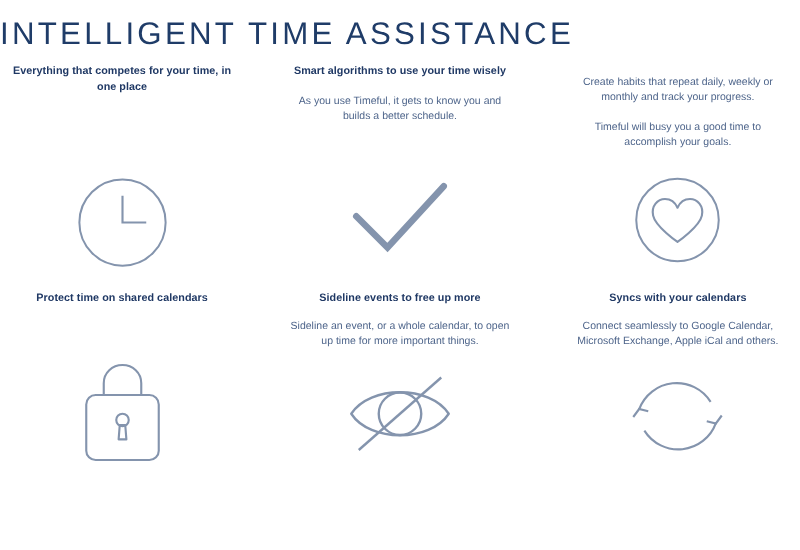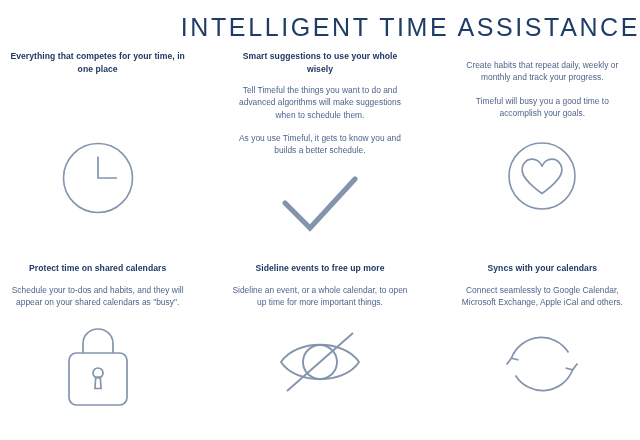--- a/index.html
+++ b/index.html
@@ -14,21 +14,21 @@
     overflow: hidden;
     position: relative;
   }
   .page {
     width: 640px;
     height: 440px;
     position: relative;
     box-sizing: border-box;
   }
   .page-title {
-    text-align: right;
+    text-align: left;
     color: #1f3c68;
     font-size: 25px;
     font-weight: 300;
     letter-spacing: 2.6px;
     padding-top: 12px;
     line-height: 30px;
     white-space: nowrap;
     font-family: "Liberation Sans", sans-serif;
   }
   .grid {
@@ -111,22 +111,21 @@
       <div class="icon-wrap">
         <svg width="76" height="76" viewBox="0 0 76 76">
           <circle cx="38" cy="38" r="34.5" fill="none" stroke="#8494ad" stroke-width="1.6"></circle>
           <path d="M38 16.5 L38 38 L57 38" fill="none" stroke="#8494ad" stroke-width="1.7" stroke-linecap="butt" stroke-linejoin="miter"></path>
         </svg>
       </div>
     </div>
 
     <div class="cell">
       <div class="text-block">
-        <div class="cell-head">Smart suggestions to use your whole wisely</div>
-        <div class="cell-body">Tell Timeful the things you want to do and advanced algorithms will make suggestions when to schedule them.</div>
+        <div class="cell-head">Smart algorithms to use your time wisely</div>
         <div class="cell-body second">As you use Timeful, it gets to know you and builds a better schedule.</div>
       </div>
       <div class="icon-wrap">
         <svg width="80" height="64" viewBox="0 0 80 64">
           <path d="M5 33 L30 58 L75 9" fill="none" stroke="#8494ad" stroke-width="5.2" stroke-linecap="round" stroke-linejoin="miter"></path>
         </svg>
       </div>
     </div>
 
     <div class="cell">
@@ -147,21 +146,20 @@
         </svg>
       </div>
     </div>
   </div>
 
   <div class="grid row-bottom">
 
     <div class="cell">
       <div class="text-block">
         <div class="cell-head">Protect time on shared calendars</div>
-        <div class="cell-body">Schedule your to-dos and habits, and they will appear on your shared calendars as "busy".</div>
       </div>
       <div class="icon-wrap">
         <svg width="66" height="82" viewBox="0 0 66 82">
           <path d="M18 26 L18 16.5 C18 8.2 24.7 2 33 2 C41.3 2 48 8.2 48 16.5 L48 26" fill="none" stroke="#8494ad" stroke-width="1.7"></path>
           <rect x="4" y="26" width="58" height="52" rx="7.5" ry="7.5" fill="none" stroke="#8494ad" stroke-width="1.7"></rect>
           <circle cx="33" cy="46" r="5" fill="none" stroke="#8494ad" stroke-width="1.7"></circle>
           <path d="M30.8 50 L29.9 61.5 L36.1 61.5 L35.2 50 Z" fill="none" stroke="#8494ad" stroke-width="1.7" stroke-linejoin="round"></path>
         </svg>
       </div>
     </div>

